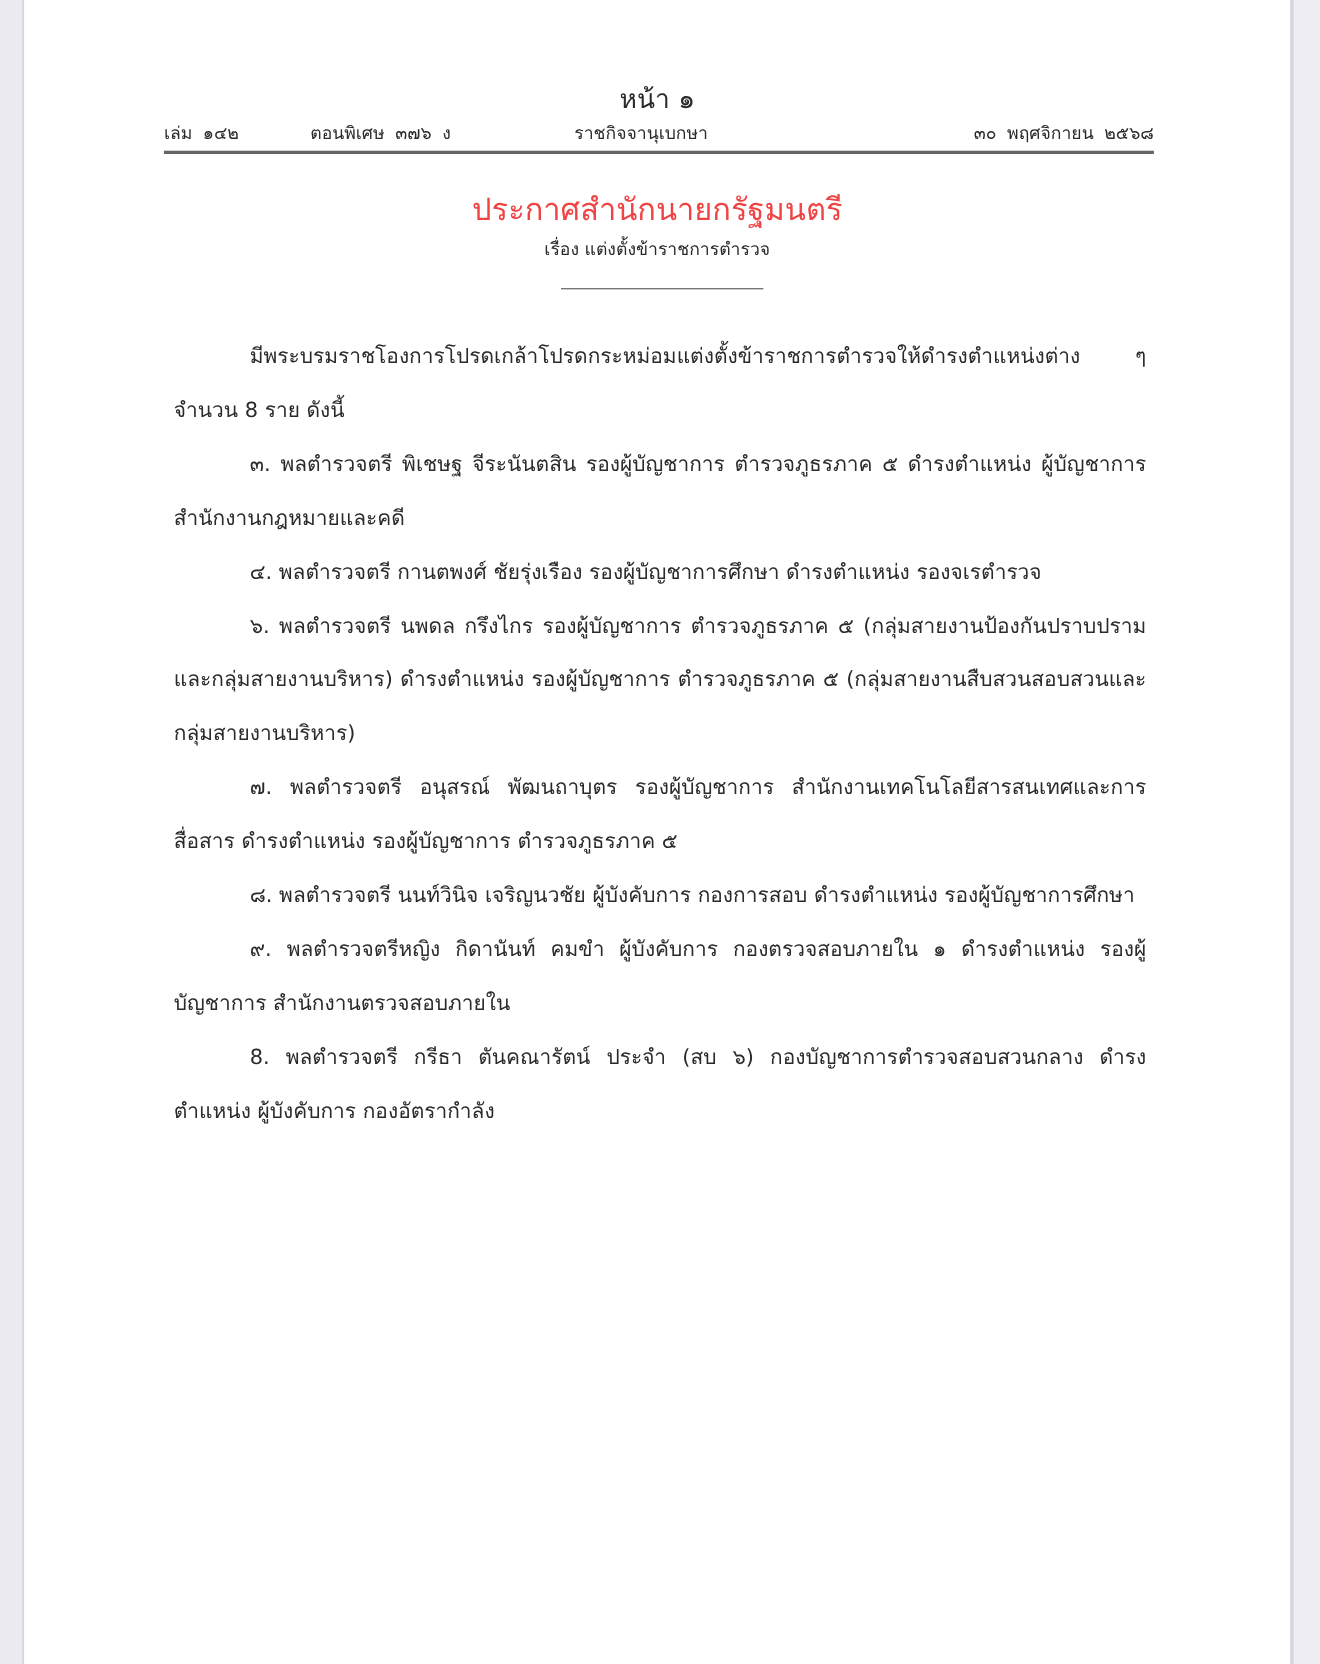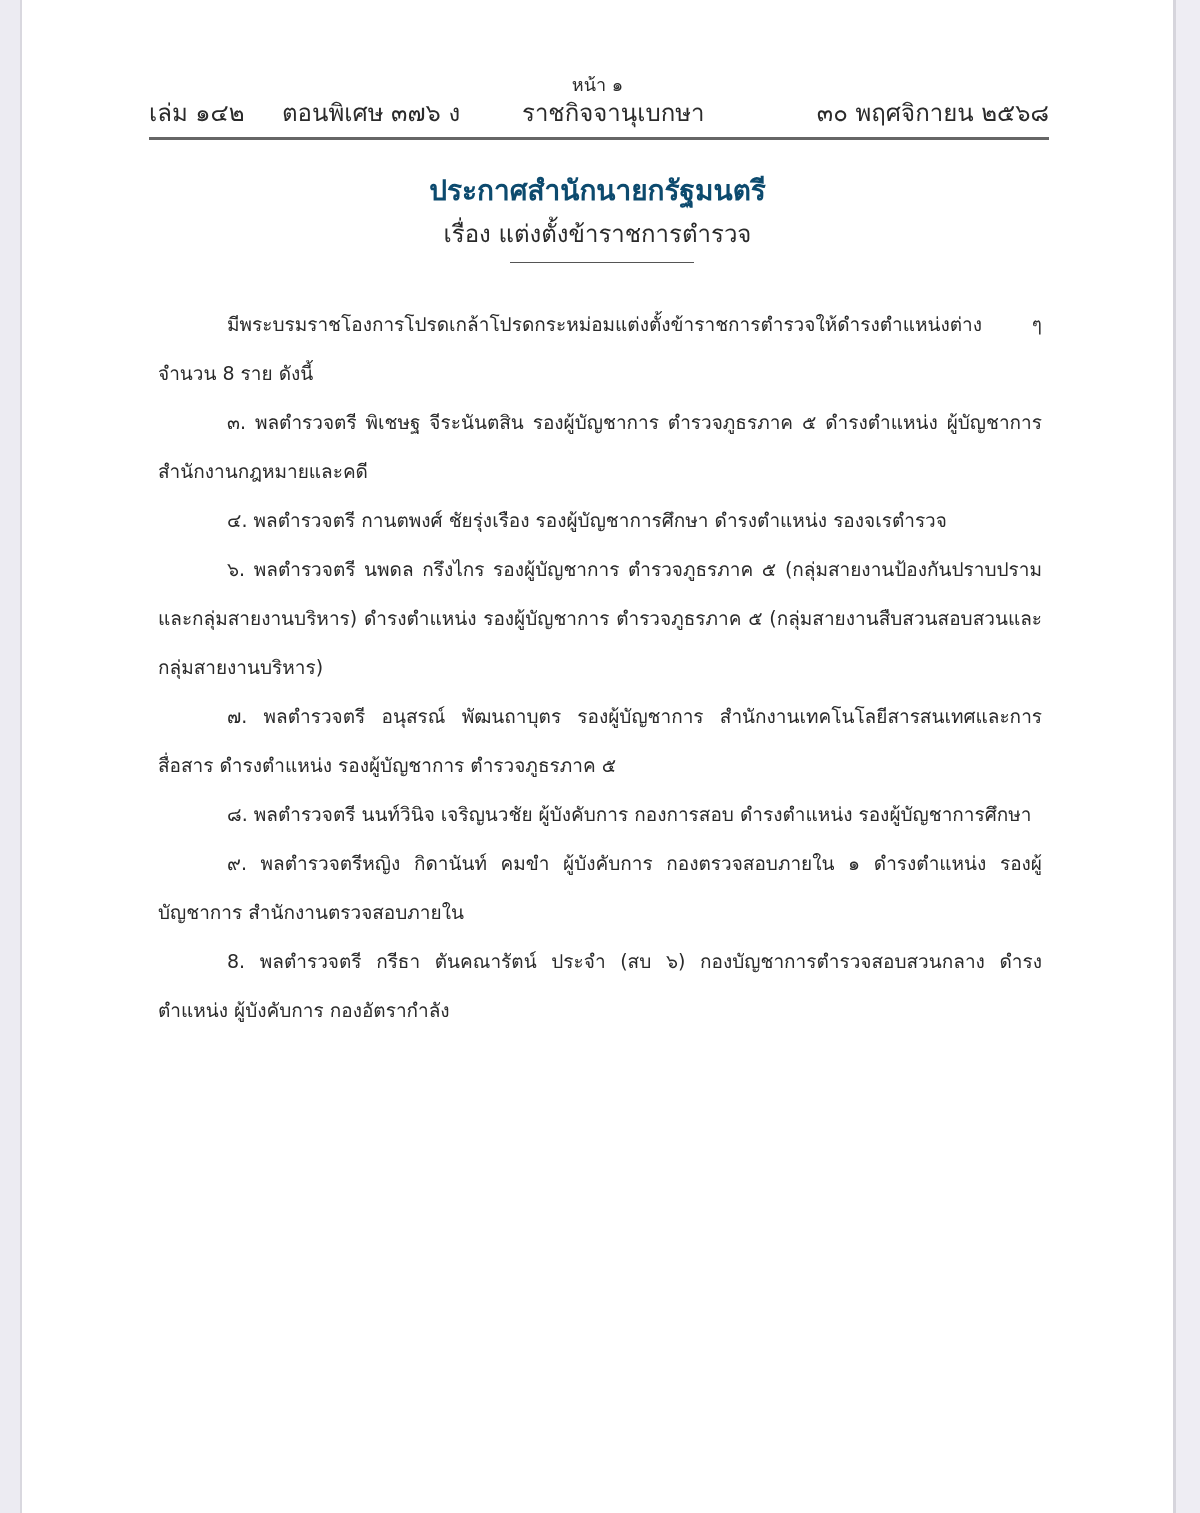--- a/index.html
+++ b/index.html
@@ -35,58 +35,58 @@
       position: absolute;
       left: 22px; top: 0;
       width: 1151px; height: 1513px;
       background: #ffffff;
     }
     .header-page-no {
       position: absolute;
       left: 0; right: 0;
       top: 70px;
       text-align: center;
-      font-size: 18px;
+      font-size: 24px;
     }
     .header-line {
       position: absolute;
       left: 127px;
       width: 900px;
-      top: 93px;
+      top: 108px;
       height: 30px;
-      font-size: 24px;
+      font-size: 16px;
+      font-family: Liberation Mono, monospace;
     }
     .header-line span { position: absolute; top: 0; white-space: nowrap; }
     .h-vol { left: 0; }
     .h-issue { left: 133px; }
     .h-pub { left: 373px; }
     .h-date { right: 0; }
     .header-rule {
       position: absolute;
       left: 127px;
       width: 900px;
       top: 137px;
       height: 3px;
       background: #666;
     }
     .title {
       position: absolute;
       left: 0; right: 0;
       top: 168px;
       text-align: center;
       font-size: 28px;
-      color: #0c4a6e;
-      font-weight: bold;
+      color: #ef4444;
     }
     .subtitle {
       position: absolute;
       left: 0; right: 0;
       top: 214px;
       text-align: center;
-      font-size: 24px;
+      font-size: 16px;
     }
     .title-rule {
       position: absolute;
       left: 488px;
       width: 184px;
       top: 262px;
       height: 1px;
       background: #555;
     }
     .body {

